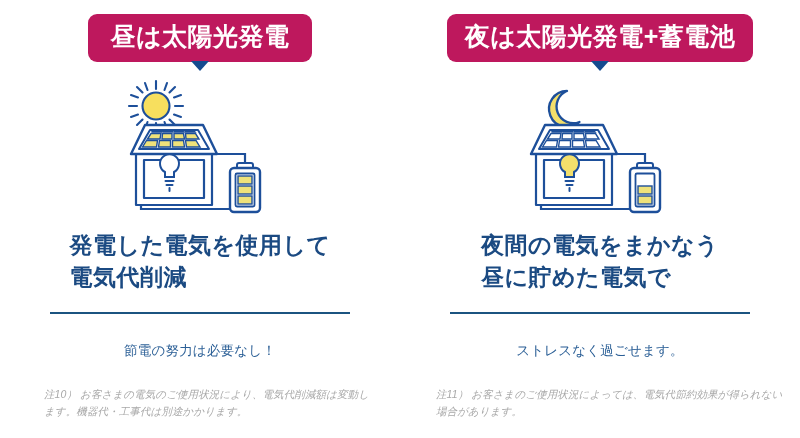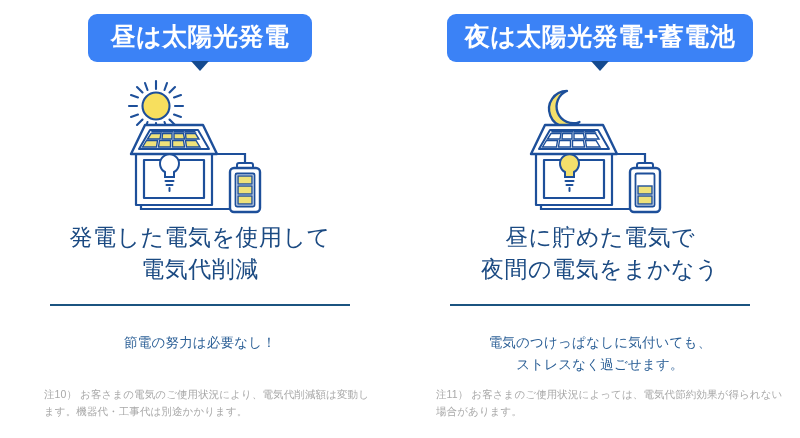--- a/index.html
+++ b/index.html
@@ -32,21 +32,21 @@
   
   .badge-wrap {
     margin-top: 14px;
     position: relative;
     display: flex;
     flex-direction: column;
     align-items: center;
   }
 
   .badge {
-    background: #3b82f6;
+    background: #be185d;
     color: #ffffff;
     border-radius: 9px;
     padding: 9px 22px 11px 22px;
     font-size: 25px;
     font-weight: bold;
     letter-spacing: 0.5px;
     line-height: 1.1;
     white-space: nowrap;
     text-align: center;
   }
@@ -64,27 +64,26 @@
 
   
   .illus {
     margin-top: 6px;
     width: 210px;
     height: 140px;
   }
 
   
   .headline {
-    margin-top: 4px;
+    margin-top: 12px;
     color: #1b4a82;
     font-size: 23px;
     line-height: 1.42;
-    text-align: center;
     letter-spacing: 0.5px;
-    font-weight: 400;
+    font-weight: 700;
   }
 
   
   .divider {
     margin-top: 18px;
     width: 300px;
     height: 2px;
     background: #1b5480;
   }
 
@@ -102,20 +101,21 @@
   .note {
     position: absolute;
     left: 44px;
     right: 30px;
     top: 386px;
     color: #a8a8a8;
     font-size: 10.5px;
     line-height: 1.58;
     text-align: left;
     letter-spacing: 0.1px;
+    font-style: italic;
   }
 
   .panel.right .note { left: 36px; right: 14px; }
   .panel.right .divider { width: 300px; }
 
   .line { display: block; }
 </style>
 </head>
 <body>
 
@@ -266,27 +266,26 @@
         <rect x="135" y="91" width="30" height="44" rx="4" fill="#ffffff" stroke="#1d4f9a" stroke-width="2.4"></rect>
         <rect x="140.5" y="96.5" width="19" height="33" rx="1.5" fill="#ffffff" stroke="#1d4f9a" stroke-width="1.8"></rect>
         <g fill="#efe27a" stroke="#1d4f9a" stroke-width="1.4">
           <rect x="143" y="109" width="14" height="8"></rect>
           <rect x="143" y="119" width="14" height="8"></rect>
         </g>
       </g>
     </svg>
 
     <div class="headline">
+      <span class="line">夜間の電気をまかなう</span>
       <span class="line">昼に貯めた電気で</span>
-      <span class="line">夜間の電気をまかなう</span>
     </div>
 
     <div class="divider"></div>
 
     <div class="subtext">
-      <span class="line">電気のつけっぱなしに気付いても、</span>
       <span class="line">ストレスなく過ごせます。</span>
     </div>
 
     <div class="note">注11）  お客さまのご使用状況によっては、電気代節約効果が得られない場合があります。</div>
   </div>
 
 </div>
 
 </body></html>

